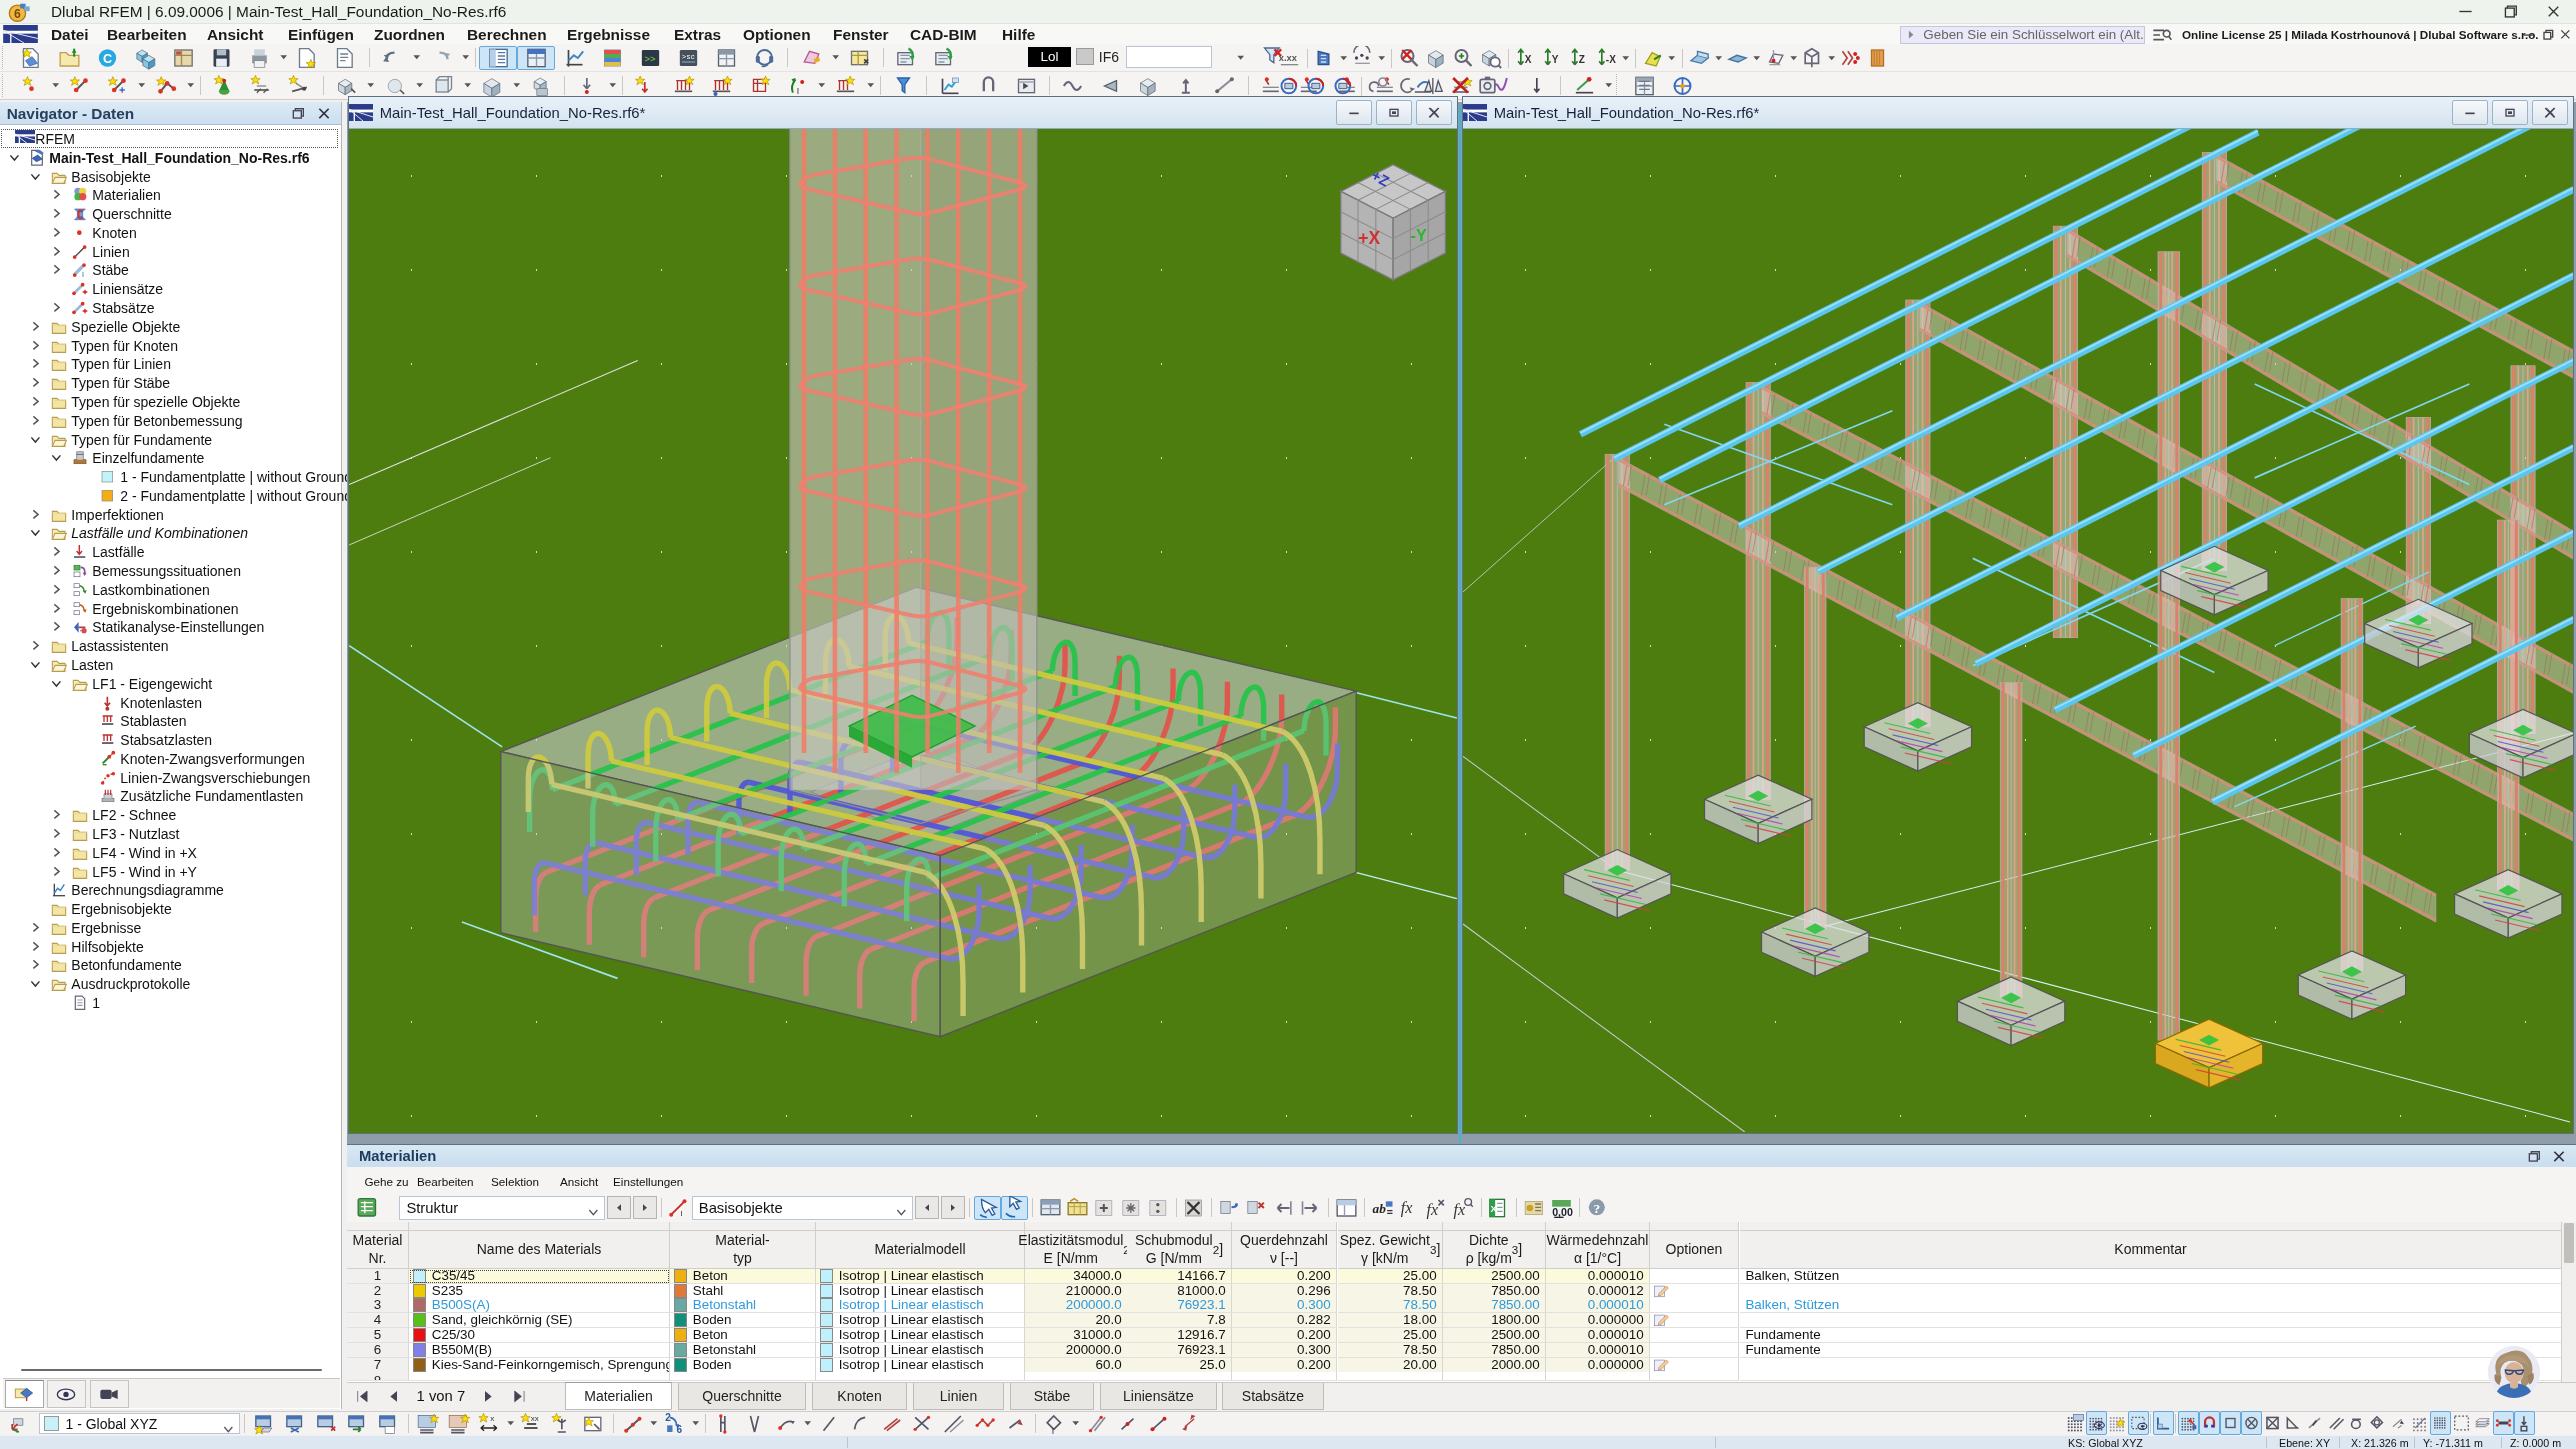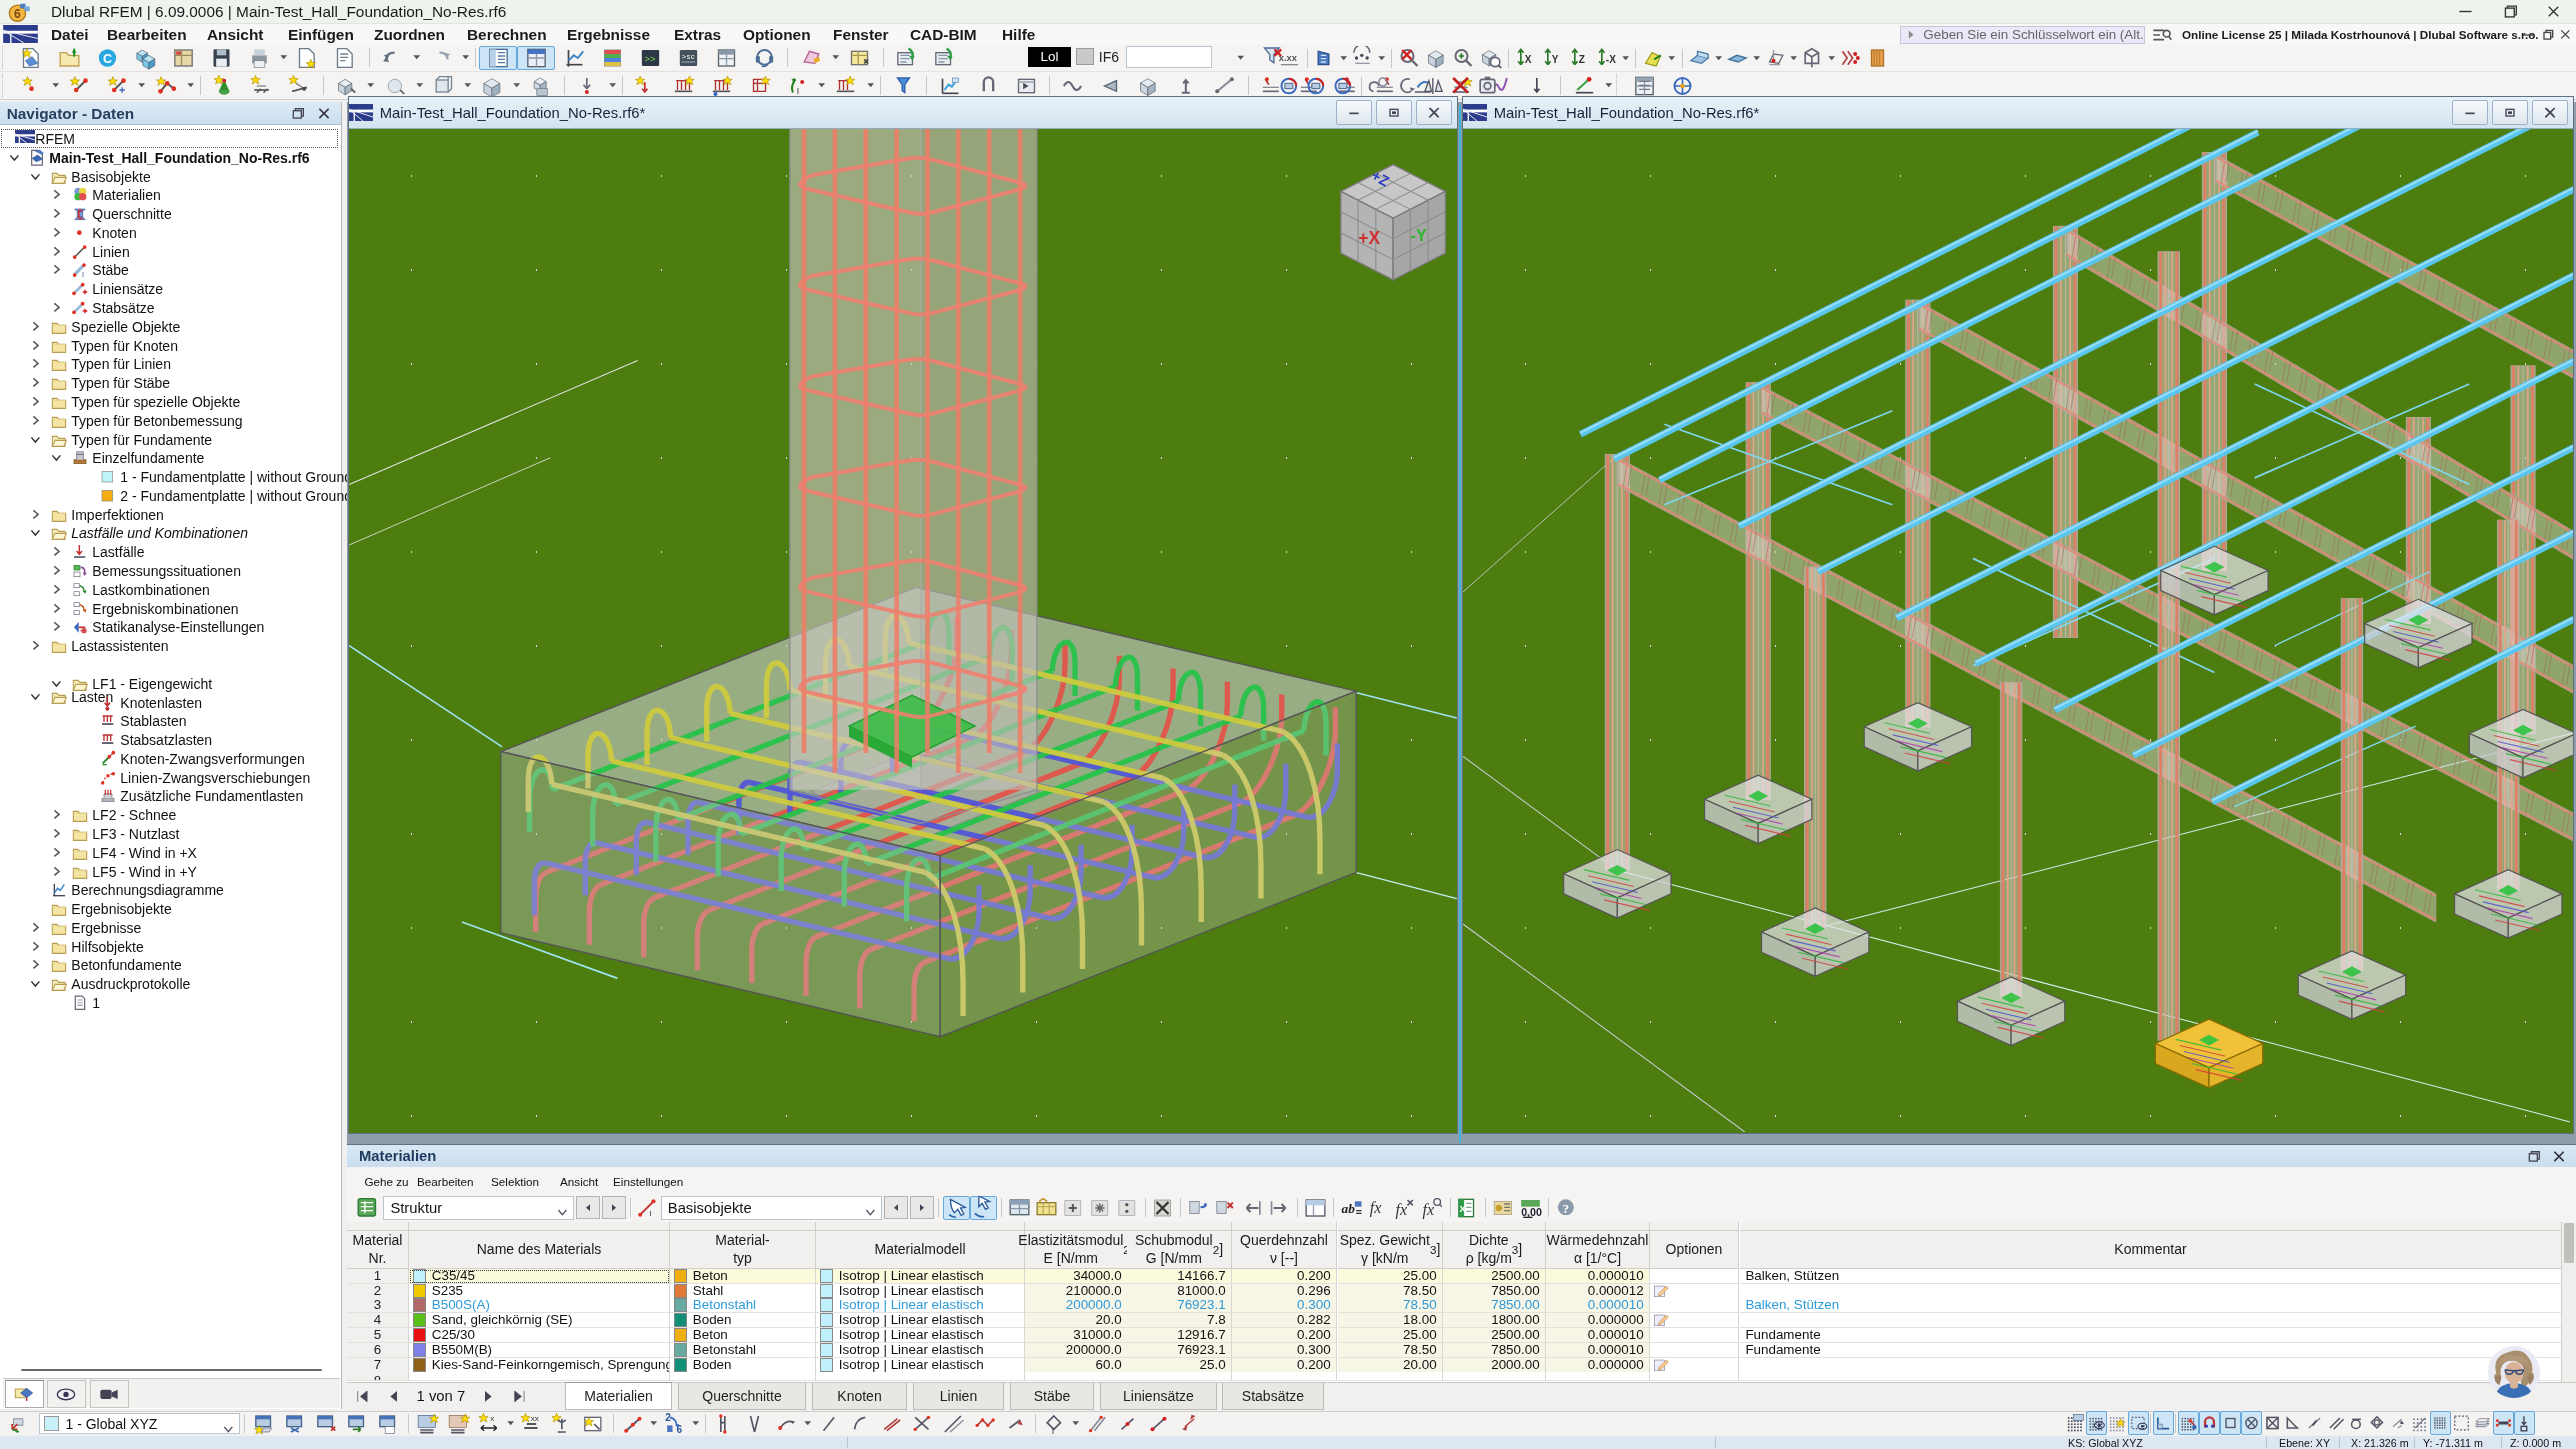--- a/index.html
+++ b/index.html
@@ -1177,21 +1177,21 @@
       <div class="trow" style="left:1.3px;top:507px;width:337px;">
         <span style="position:absolute;left:27px;top:2px"><svg class="" width="14.8" height="14.8" viewBox="0 0 22 22">
             <path d="M8 5 L15 11 L8 17" stroke="#555" stroke-width="2.2" fill="none"></path>
           </svg></span>
         <span style="position:absolute;left:50px;top:0.7px"><svg class="" width="16" height="17.4" viewBox="0 0 24 26">
             <path d="M2 8 h7 l3 3 h10 v12 h-20 z" fill="#f4e5a4" stroke="#b89c50" stroke-width="1.6"></path>
             <path d="M2 11 h20" stroke="#e8d890" stroke-width="1.5"></path>
           </svg></span>
         <span style="position:absolute;left:70px;top:2px;">Lastassistenten</span>
       </div>
-      <div class="trow" style="left:1.3px;top:526px;width:337px;margin-top:32px;">
+      <div class="trow" style="left:1.3px;top:526px;width:337px;">
         <span style="position:absolute;left:27px;top:2px"><svg class="" width="14.8" height="14.8" viewBox="0 0 22 22">
             <path d="M5 8 L11 15 L17 8" stroke="#333" stroke-width="2.2" fill="none"></path>
           </svg></span>
         <span style="position:absolute;left:50px;top:0.7px"><svg class="" width="16" height="17.4" viewBox="0 0 24 26">
             <path d="M2 8 h7 l3 3 h9 v12 h-19 z" fill="#f6ecb8" stroke="#b89c50" stroke-width="1.6"></path>
             <path d="M2 23 l4 -9 h17 l-4 9z" fill="#fdf6d4" stroke="#b89c50" stroke-width="1.6"></path>
           </svg></span>
         <span style="position:absolute;left:70px;top:2px;">Lasten</span>
       </div>
       <div class="trow" style="left:1.3px;top:545px;width:337px;text-decoration:underline;">
@@ -1983,21 +1983,21 @@
     <span class="mmenu" style="left:213px">Ansicht</span>
     <span class="mmenu" style="left:266px">Einstellungen</span>
     <div class="mtb">
       <span style="width:6.7px"></span>
       <span class="ic">
         <svg class="icn" width="23" height="24" viewBox="0 0 34 36">
           <rect x="3" y="4" width="26" height="26" rx="3" fill="#58a858" stroke="#2a7a3a" stroke-width="2"></rect>
           <path d="M7 10 h18 M7 16 h18 M7 22 h18 M13 8 v18" stroke="#fff" stroke-width="2"></path>
         </svg>
       </span>
-      <span class="combo" style="width:191px;margin-left:2px">
+      <span class="combo" style="width:206px;margin-left:18px">
         <span style="margin-left:6.7px">Struktur</span>
         <span class="cv"><svg class="" width="10.7" height="8" viewBox="0 0 16 12">
             <path d="M2 3 L8 10 L14 3" stroke="#556" stroke-width="2" fill="none"></path>
           </svg></span>
       </span>
       <span class="spin">
         <svg class="" width="8" height="9.4" viewBox="0 0 12 14">
           <path d="M9 2 L3 7 L9 12 z" fill="#445"></path>
         </svg>
       </span>

